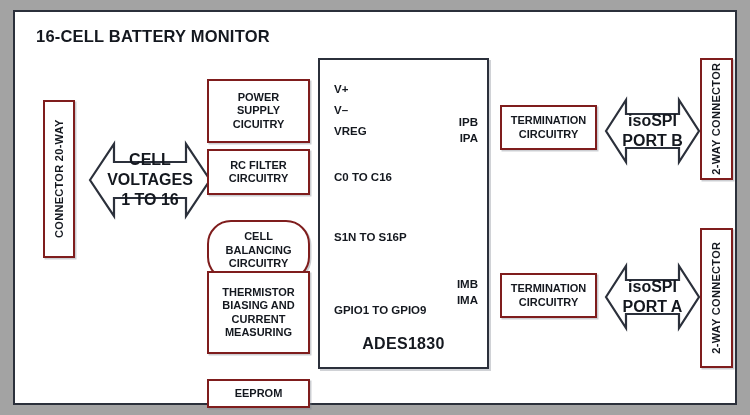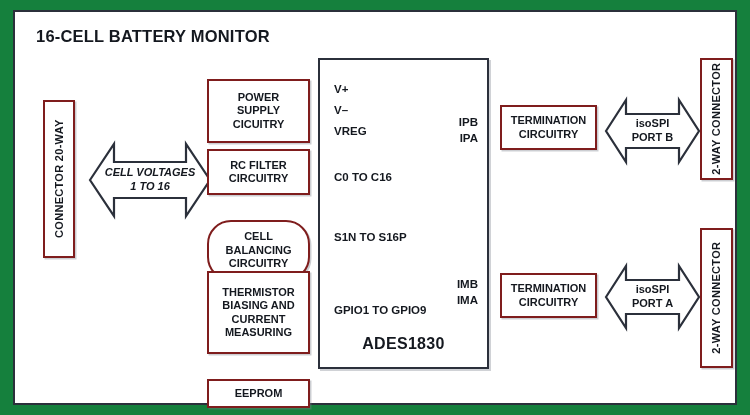--- a/index.html
+++ b/index.html
@@ -11,21 +11,21 @@
     width: 750px;
     height: 415px;
     font-family: "Liberation Sans", sans-serif;
     color: #1b1f27;
     overflow: hidden;
   }
   #diagram {
     position: relative;
     width: 750px;
     height: 415px;
-    background: #15803d;
+    background: #a3a3a3;
   }
 
   
   .outer-frame {
     position: absolute;
     left: 13px;
     top: 10px;
     width: 724px;
     height: 395px;
     border: 2px solid #2b303b;
@@ -109,42 +109,42 @@
   .arrow {
     position: absolute;
   }
   .arrow svg { display: block; }
   .arrow .arrow-label {
     position: absolute;
     left: 0; right: 0;
     top: 50%;
     transform: translateY(-50%);
     text-align: center;
-    font-size: 11px;
+    font-size: 16px;
     font-weight: bold;
     line-height: 1.25;
     color: #14181f;
     pointer-events: none;
     white-space: pre-line;
   }
 </style>
 </head>
 <body>
 
 <div id="diagram">
 
   <div class="outer-frame"></div>
 
   <div class="title">16-CELL BATTERY MONITOR</div>
 
   <div class="box vert" style="left:43px; top:100px; width:32px; height:158px;">
     <span class="vtext">CONNECTOR 20-WAY</span>
   </div>
 
-  <div class="arrow" style="left:88px; top:136px; width:124px; height:88px;font-style:italic;">
+  <div class="arrow" style="left:88px; top:136px; width:124px; height:88px;">
     <svg width="124" height="88" viewBox="0 0 124 88">
       <polygon points="2,44 26,8 26,26 98,26 98,8 122,44 98,80 98,62 26,62 26,80" fill="#ffffff" stroke="#2b303b" stroke-width="2.2" stroke-linejoin="miter"></polygon>
     </svg>
     <div class="arrow-label">CELL VOLTAGES
 1 TO 16</div>
   </div>
 
   <div class="box" style="left:207px; top:79px; width:103px; height:64px; white-space:pre-line;">POWER
 SUPPLY
 CICUITRY</div>

